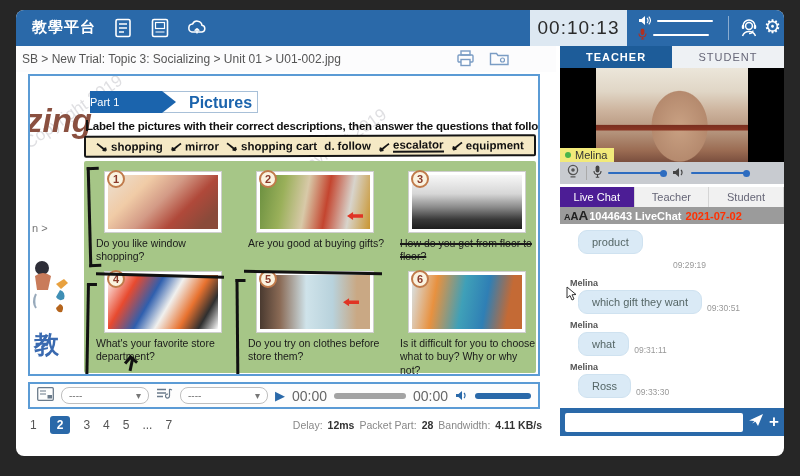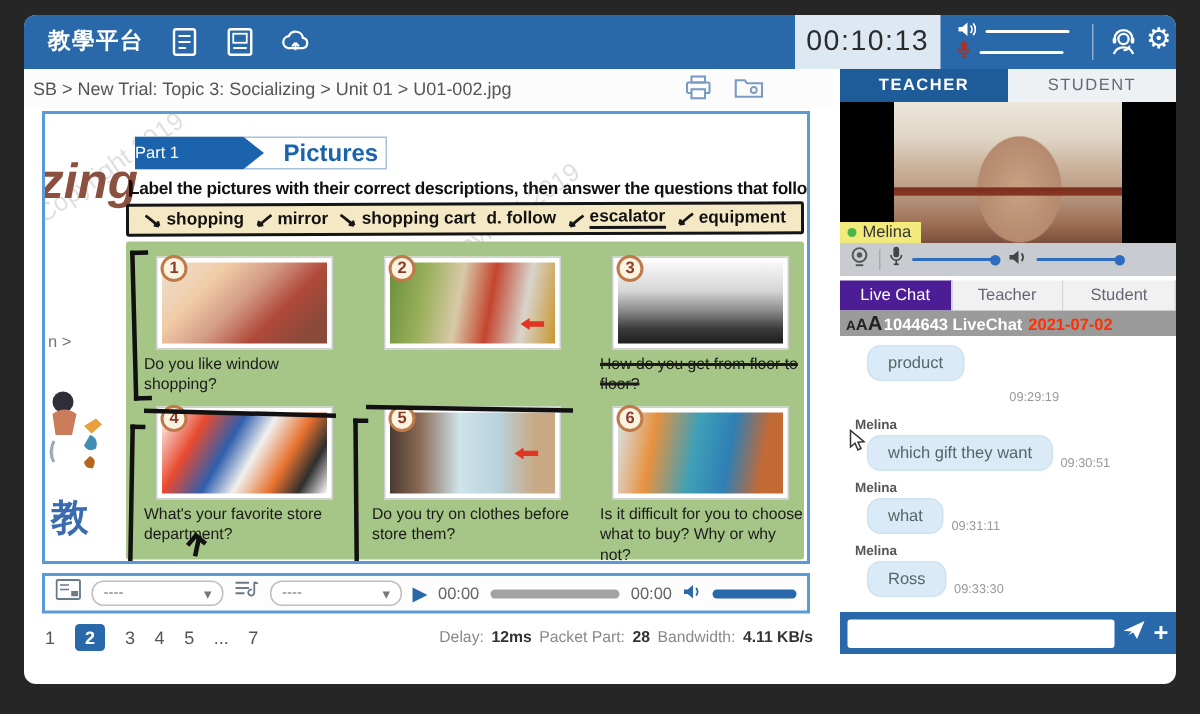--- a/index.html
+++ b/index.html
@@ -71,21 +71,21 @@
   .pen-b4 { left:2px; top:122px; width:10px; height:112px; border-left:3px solid #111; border-top:3px solid #111; transform:rotate(1deg); }
   .pen-b5 { left:152px; top:118px; width:10px; height:118px; border-left:3px solid #111; border-top:3px solid #111; transform:rotate(-0.5deg); }
   .pen-a4 { left:46px; top:196px; width:3px; height:14px; background:#111; transform:rotate(12deg); }
   .pen-a4b { left:42px; top:196px; width:10px; height:10px; border-left:3px solid #111; border-top:3px solid #111; transform:rotate(40deg); }
   .pen-ibr { left:0px; top:-2px; width:7px; height:13px; border-left:2.5px solid #111; border-top:2.5px solid #111; position:absolute; }
 
   
   .playerbar { position:absolute; left:12px; top:372px; width:512px; height:27px; border:2px solid #5b9bd5; background:#fdfdfd; display:flex; align-items:center; gap:7px; padding:0 7px; }
   .pselect { width:88px; height:17px; border:1px solid #bfbfbf; border-radius:8px; background:#fff; display:flex; align-items:center; justify-content:space-between; padding:0 7px; font-size:10px; color:#777; }
   .playbtn { color:#2a69a9; font-size:13px; line-height:13px; }
-  .ptime { font-size:11px; color:#666; }
+  .ptime { font-size:14px; color:#666; }
   .seek { flex:1; height:6px; background:#a3a3a3; border-radius:3px; }
   .vol { width:56px; height:6px; background:#2a69a9; border-radius:3px; }
 
   
   .bottomrow { position:absolute; left:14px; top:406px; width:512px; display:flex; justify-content:space-between; align-items:center; }
   .pages { display:flex; gap:13px; align-items:center; font-size:12px; color:#555; }
   .page.active { background:#2a69a9; color:#fff; font-weight:bold; padding:2px 7px; border-radius:3px; }
   .stats { font-size:10.5px; color:#888; display:flex; gap:5px; }
   .stats b { color:#333; font-weight:bold; }
 
@@ -308,20 +308,21 @@
               <div class="img"></div>
             </div>
           <div class="question">Do you like window shopping?</div>
         </div>
         <div class="card">
           <div class="photo p2">
               <span class="numbadge">2</span>
               <div class="img"></div>
               <div class="redarrow ra2"></div>
             </div>
+          <div class="question">Are you good at buying gifts?</div>
         </div>
         <div class="card">
           <div class="photo p3">
               <span class="numbadge">3</span>
               <div class="img"></div>
             </div>
           <div class="question q-strike">How do you get from floor to floor?</div>
         </div>
         <div class="card">
           <div class="photo p4">

